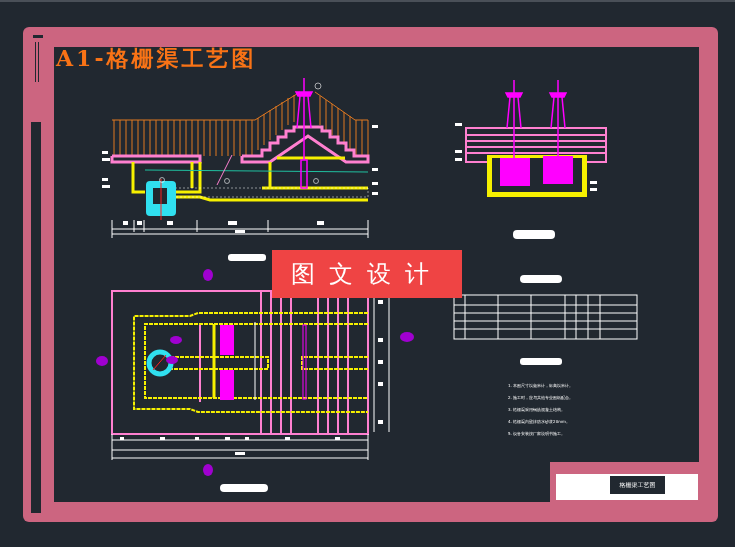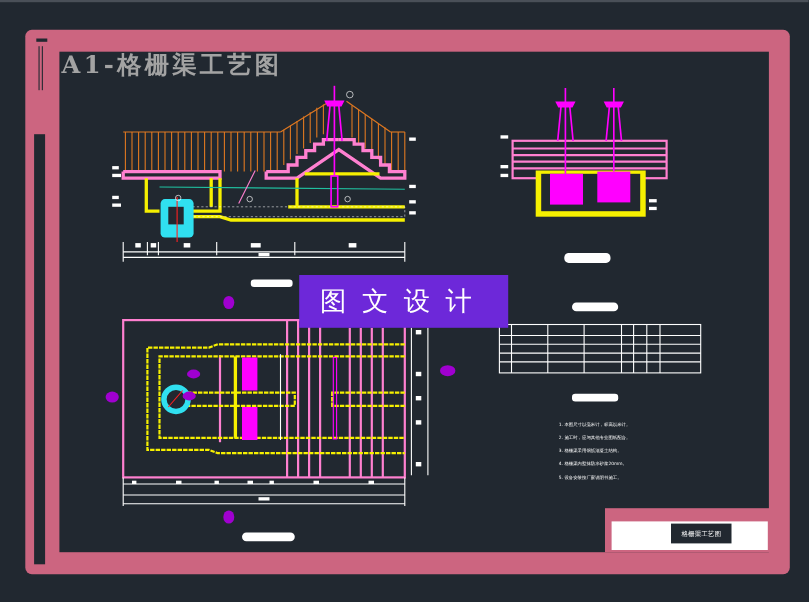--- a/index.html
+++ b/index.html
@@ -3,23 +3,23 @@
   <meta charset="utf-8">
   <style>
     html, body { margin:0; padding:0; }
     body { width:735px; height:547px; background:#212830; position:relative; overflow:hidden; font-family:"DejaVu Sans", sans-serif; }
     .topline { position:absolute; left:0; top:0; width:735px; height:2px; background:#4a5058; }
     .frame { position:absolute; left:23px; top:27px; width:695px; height:495px; background:#cc6580; border-radius:6px; }
     .inner { position:absolute; left:54px; top:47px; width:645px; height:455px; background:#212830; }
     .leftstrip { position:absolute; left:31px; top:122px; width:10px; height:391px; background:#212830; }
     .leftmark { position:absolute; left:33px; top:35px; width:10px; height:3px; background:#212830; }
     .dash { position:absolute; width:1px; background:#212830; }
-    .title { position:absolute; left:56px; top:44px; color:#a3a3a3; font-size:22px; font-weight:bold; letter-spacing:3px; font-family:"DejaVu Serif", serif; }
+    .title { position:absolute; left:56px; top:44px; color:#f97316; font-size:22px; font-weight:bold; letter-spacing:3px; font-family:"DejaVu Serif", serif; }
     svg.drawing { position:absolute; left:0; top:0; }
-    .watermark { position:absolute; left:272px; top:250px; width:190px; height:48px; background:#6d28d9; color:#fff; font-size:24px; letter-spacing:14px; display:flex; align-items:center; justify-content:center; font-family:"DejaVu Serif", serif; }
+    .watermark { position:absolute; left:272px; top:250px; width:190px; height:48px; background:#ef4444; color:#fff; font-size:24px; letter-spacing:14px; display:flex; align-items:center; justify-content:center; font-family:"DejaVu Serif", serif; }
     .tblock { position:absolute; left:550px; top:462px; width:150px; height:40px; background:#cc6580; }
     .tblock-inner { position:absolute; left:556px; top:474px; width:142px; height:26px; background:#fff; }
     .tname { position:absolute; left:610px; top:476px; width:55px; height:18px; background:#212830; color:#fff; font-size:6px; display:flex; align-items:center; justify-content:center; }
   </style>
 </head>
 <body>
 
 <div class="topline"></div>
 <div class="frame"></div>
 <div class="leftmark"></div>

